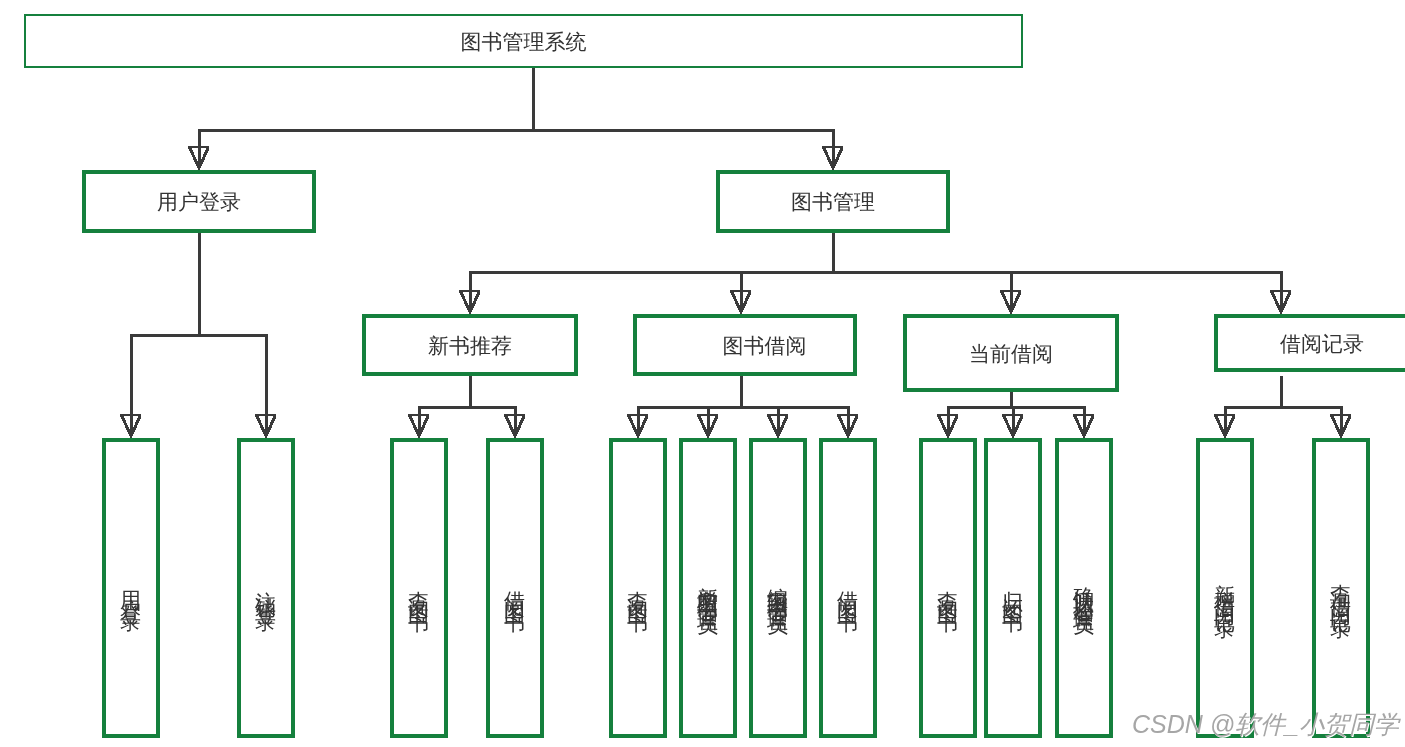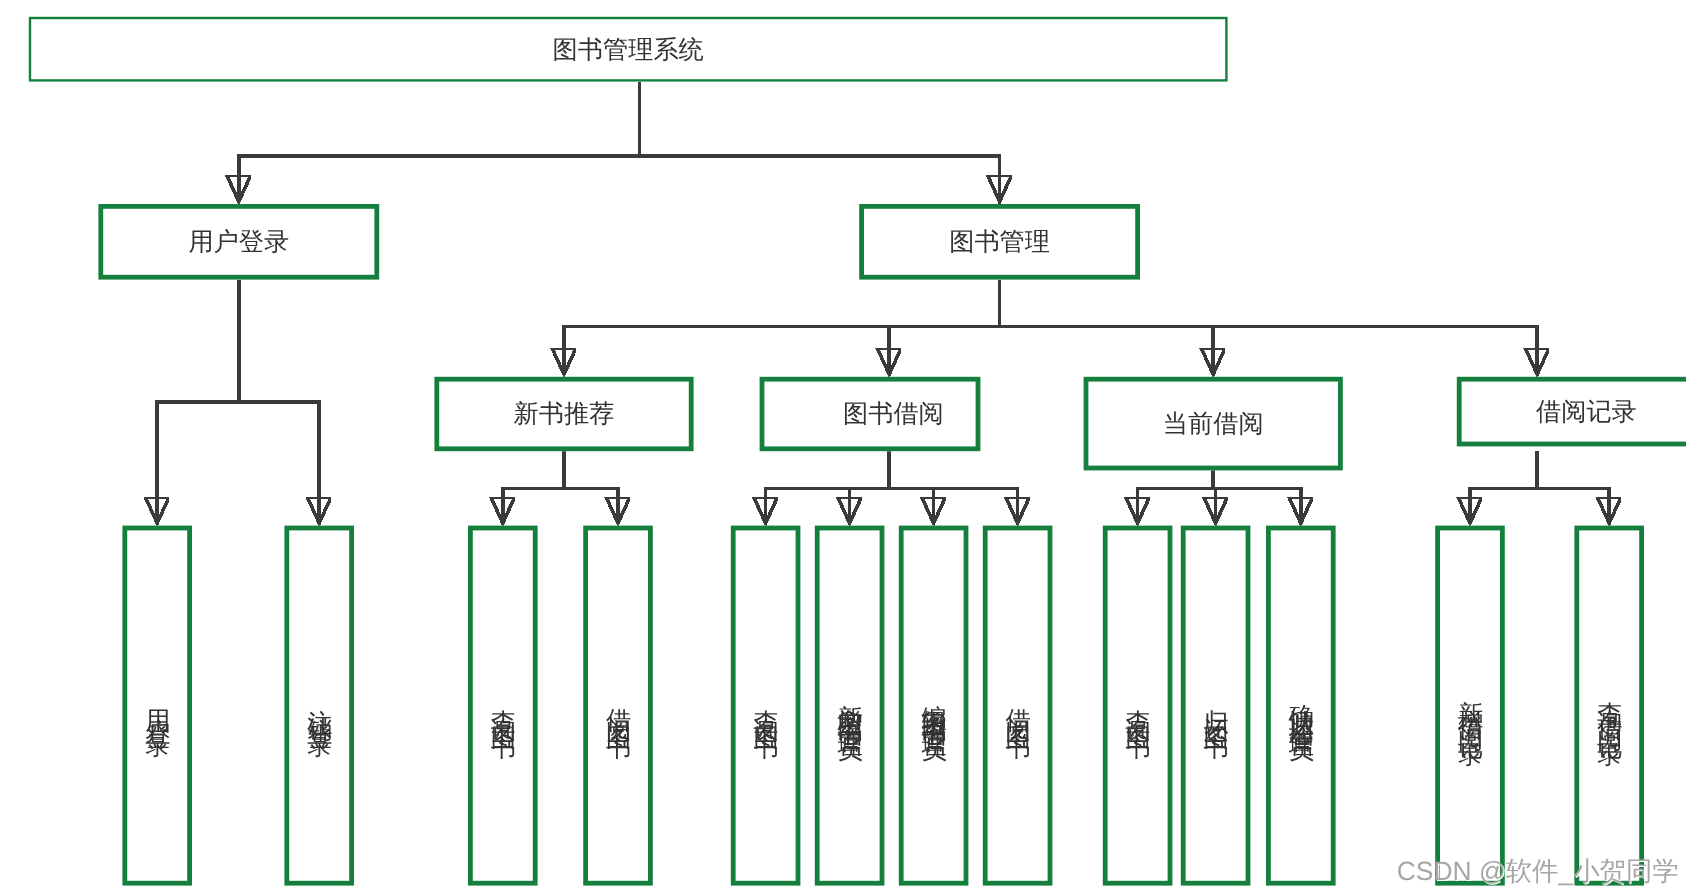--- a/index.html
+++ b/index.html
@@ -47,25 +47,26 @@
     text-orientation: mixed;
     font-size: 21px;
     line-height: 1;
     letter-spacing: 7px;
     white-space: nowrap;
   }
   .watermark {
     position: absolute;
     right: 6px;
     bottom: 6px;
-    font-size: 22px;
+    font-size: 25px;
     color: #a6a6a6;
     text-shadow: 1px 1px 0 #ffffff;
     white-space: nowrap;
     z-index: 5;
+    font-style: italic;
   }
 </style>
 </head>
 <body>
 
 <div class="canvas">
 
   <svg class="wires" width="1405" height="747" viewBox="0 0 1405 747" shape-rendering="crispEdges">
     <defs>
       <marker id="arrow" markerUnits="userSpaceOnUse" markerWidth="26" markerHeight="24" refX="20" refY="10" orient="auto">
@@ -121,21 +122,21 @@
   <div class="box" style="left:82px; top:170px; width:234px; height:63px;">
     <span class="hlabel">用户登录</span>
   </div>
   <div class="box" style="left:362px; top:314px; width:216px; height:62px;">
     <span class="hlabel">新书推荐</span>
   </div>
 
   <div class="box" style="left:716px; top:170px; width:234px; height:63px;">
     <span class="hlabel">图书管理</span>
   </div>
-  <div class="box" style="left:633px; top:314px; width:184px; height:62px;padding-left:39px;">
+  <div class="box" style="left:633px; top:314px; width:224px; height:62px;padding-left:39px;">
     <span class="hlabel">图书借阅</span>
   </div>
   <div class="box" style="left:903px; top:314px; width:216px; height:78px;">
     <span class="hlabel">当前借阅</span>
   </div>
   <div class="box" style="left:1173px; top:314px; width:216px; height:58px;margin-left:41px;">
     <span class="hlabel">借阅记录</span>
   </div>
 
   <div class="box" style="left:102px; top:438px; width:58px; height:300px;">

